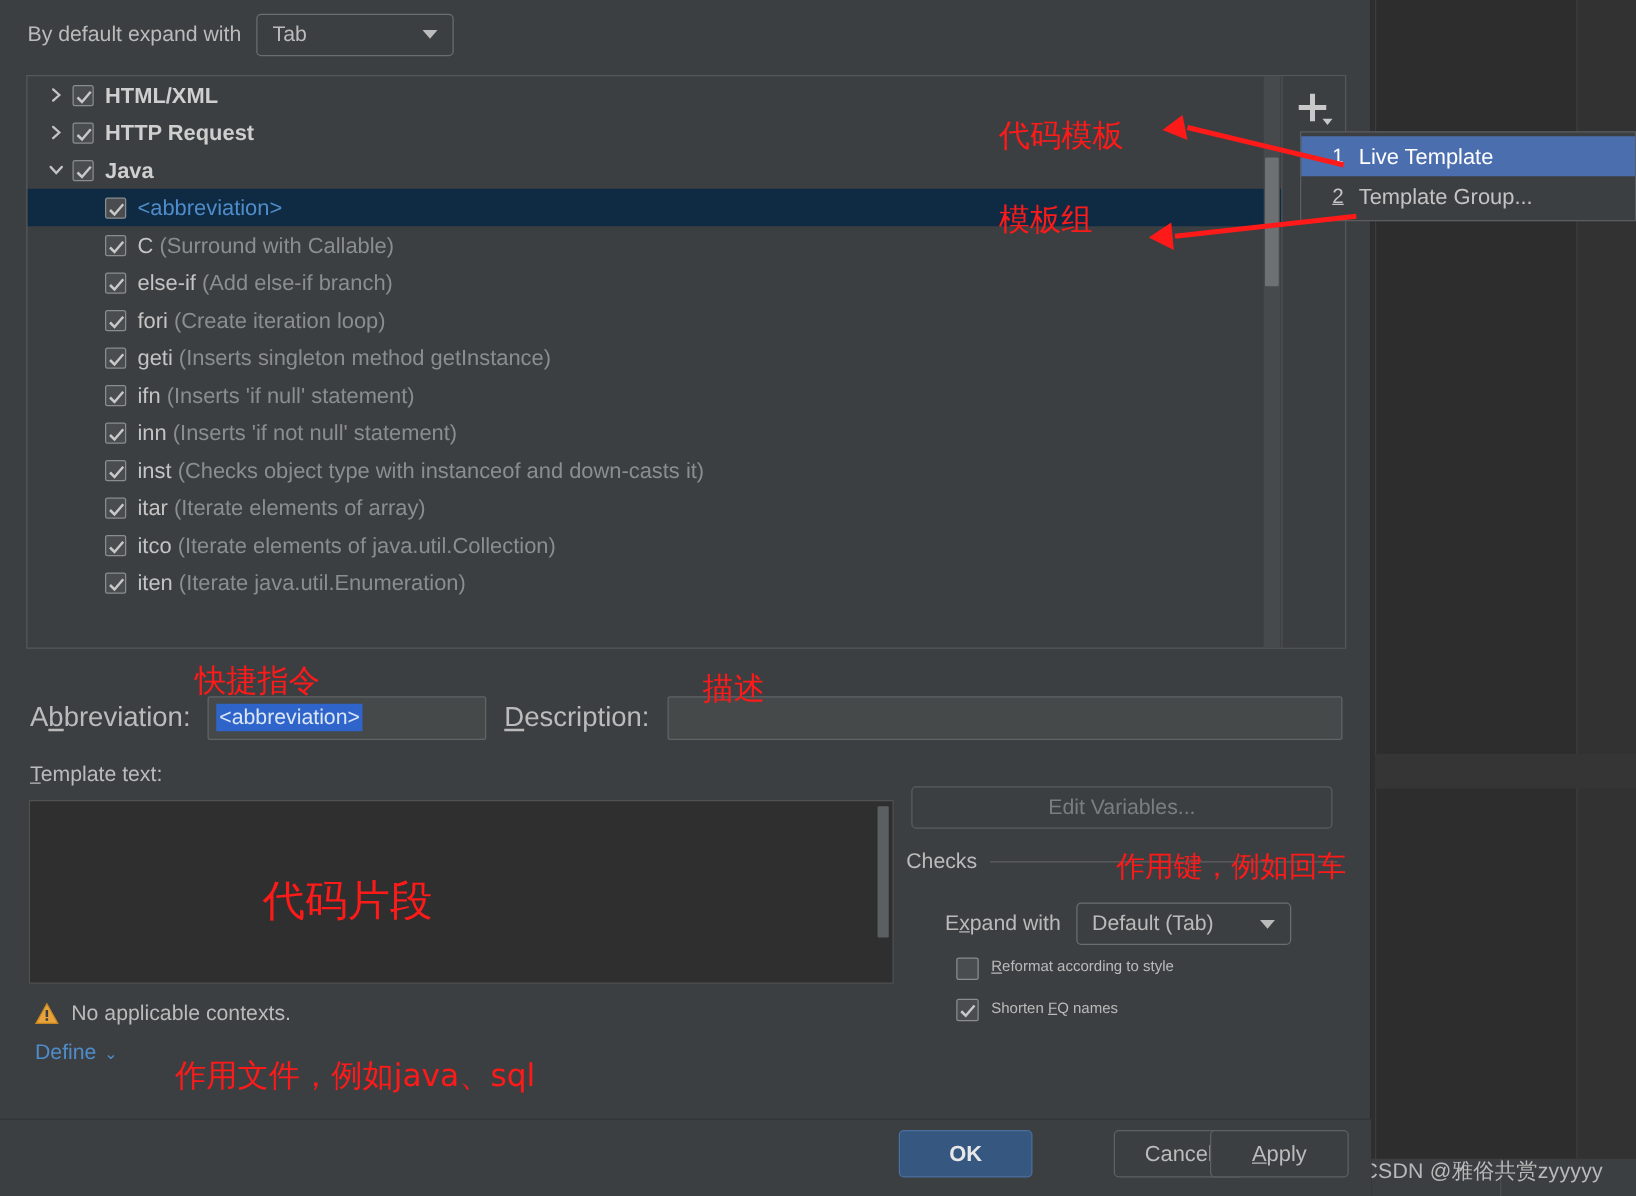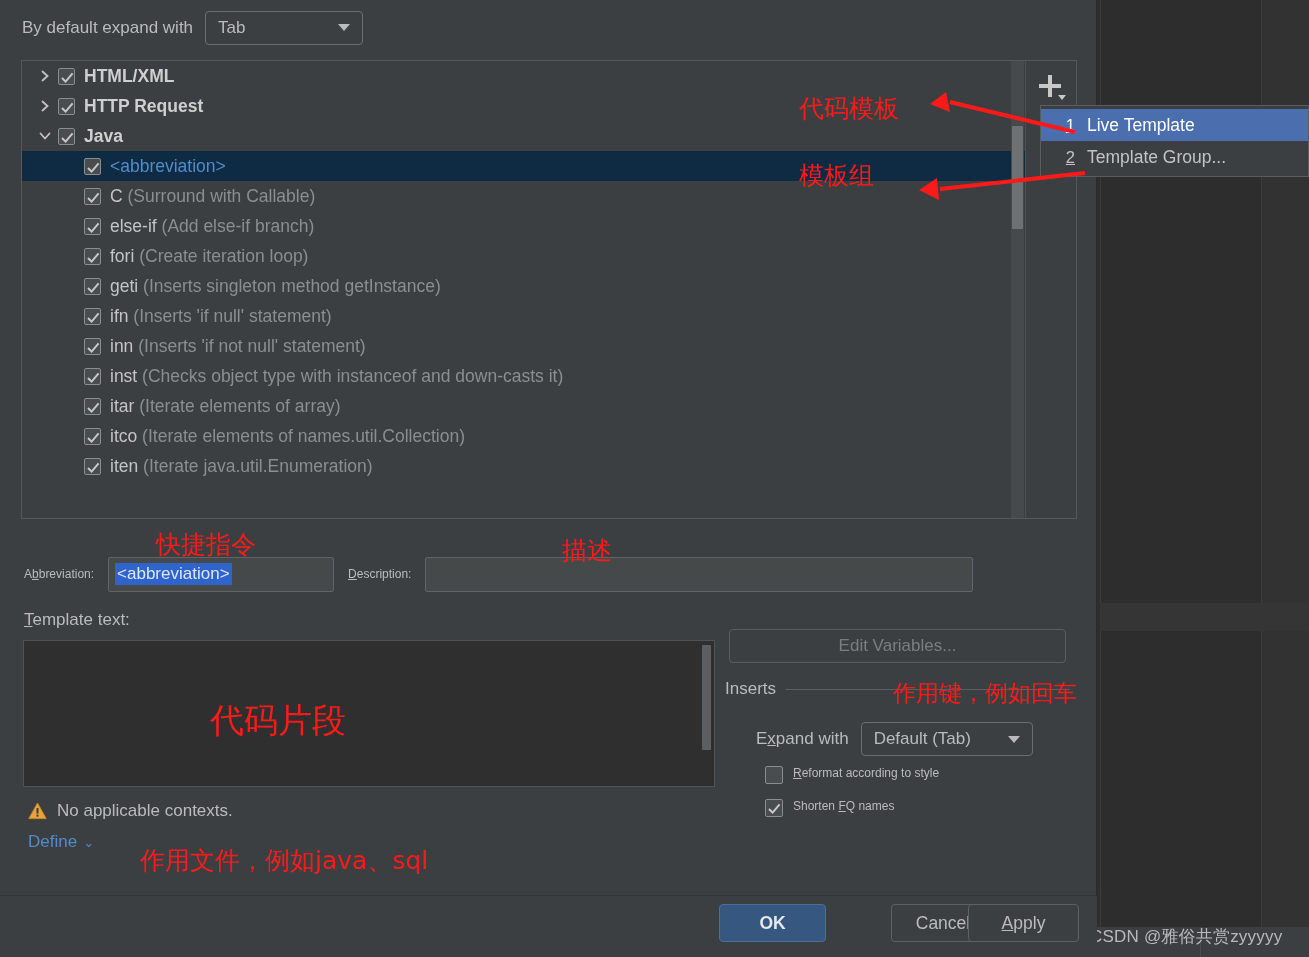--- a/index.html
+++ b/index.html
@@ -153,21 +153,21 @@
     width: 46px; text-align: right; padding-right: 12px;
     text-decoration: underline; color: #c3c3c3; font-size: 16.5px;
   }
   .pitem.sel .pnum { color: #ffffff; }
 
   
   .field-row {
     position: absolute; left: 24px; top: 556px; width: 1050px; height: 36px;
     display: flex; align-items: center;
   }
-  .field-lbl { color: #bbbbbb; font-size: 12px; white-space: nowrap; }
+  .field-lbl { color: #bbbbbb; font-size: 22px; white-space: nowrap; }
   .u { text-decoration: underline; }
   .txtfield {
     background: #45494a; border: 1px solid #606466; border-radius: 2px;
     height: 35px; display: flex; align-items: center; padding: 0 6px;
     font-size: 17px; color: #bbbbbb;
   }
   #abbrev-field { width: 226px; margin-left: 14px; }
   #abbrev-value { background: #2f65ca; color: #dbe6f5; padding: 1px 2px; }
   #desc-field { width: 548px; margin-left: 14px; }
   .desc-lbl-wrap { margin-left: 14px; }
@@ -403,21 +403,21 @@
               </svg>
             </span>
             <span><span class="tkey">itar</span> <span class="tdesc">(Iterate elements of array)</span></span>
           </div>
           <div class="trow indent-2">
             <span class="cb">
               <svg width="15" height="15" viewBox="0 0 15 15">
                 <path d="M2 8 L5.6 11.6 L12.6 3.4" fill="none" stroke="#c8c8c8" stroke-width="2"></path>
               </svg>
             </span>
-            <span><span class="tkey">itco</span> <span class="tdesc">(Iterate elements of names.util.Collection)</span></span>
+            <span><span class="tkey">itco</span> <span class="tdesc">(Iterate elements of java.util.Collection)</span></span>
           </div>
           <div class="trow indent-2">
             <span class="cb">
               <svg width="15" height="15" viewBox="0 0 15 15">
                 <path d="M2 8 L5.6 11.6 L12.6 3.4" fill="none" stroke="#c8c8c8" stroke-width="2"></path>
               </svg>
             </span>
             <span><span class="tkey">iten</span> <span class="tdesc">(Iterate java.util.Enumeration)</span></span>
           </div>
         </div>
@@ -450,21 +450,21 @@
     </div>
 
     <div class="tmpl-label"><span class="u">T</span>emplate text:</div>
     <div class="tmpl-area">
       <div class="tmpl-scroll-thumb"></div>
     </div>
 
     <div class="btn-editvars">Edit Variables...</div>
 
     <div class="options-header">
-      <span class="otext">Inserts</span>
+      <span class="otext">Checks</span>
       <span class="oline"></span>
     </div>
 
     <div class="expand-row">
       <span class="lbl">E<span class="u">x</span>pand with</span>
       <div class="combo" id="combo-expand-with">
         <span class="cval">Default (Tab)</span>
         <span class="arrow">
             <span class="tri-down"></span>
           </span>

